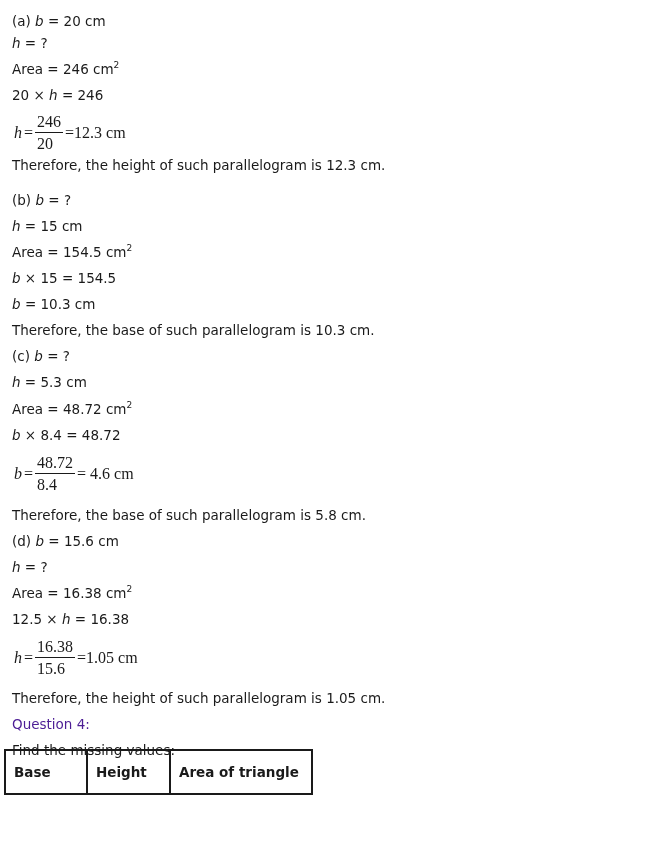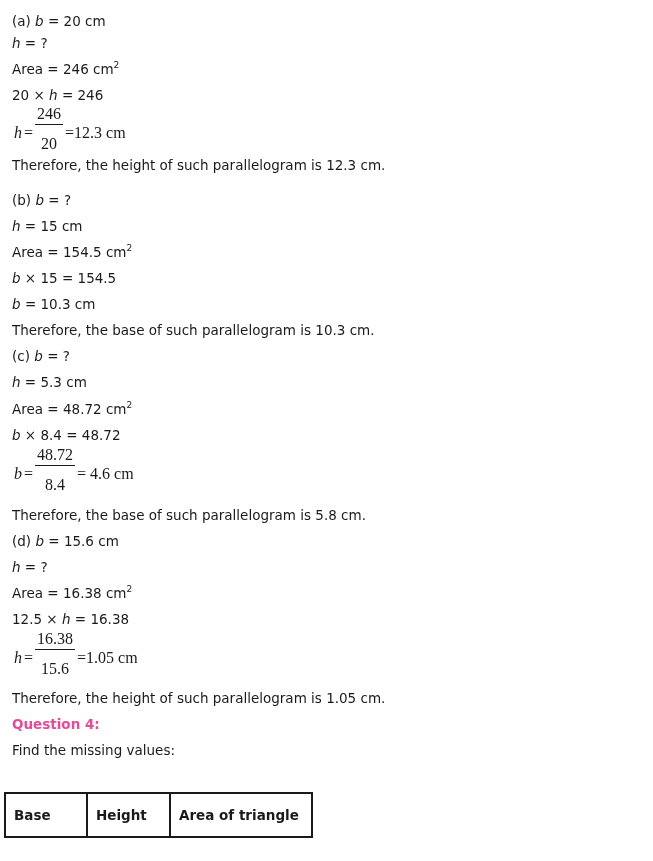--- a/index.html
+++ b/index.html
@@ -11,26 +11,26 @@
     .content { position: absolute; left: 12px; top: 0; width: 630px; }
     .line { position: absolute; left: 0; white-space: nowrap; line-height: 18px; }
     .line i { font-style: italic; }
     sup { font-size: 9px; vertical-align: 6px; line-height: 0; }
     .frac-line {
       position: absolute; left: 0; white-space: nowrap;
       font-family: "Liberation Serif", "DejaVu Serif", serif; font-size: 16px;
       display: flex; align-items: center; height: 46px;
     }
     .frac-line .var { font-style: italic; margin-right: 2px; }
-    .frac { display: inline-flex; flex-direction: column; align-items: center; margin: 0 2px; }
+    .frac { display: inline-flex; flex-direction: column; align-items: flex-start; margin: 0 2px; }
     .frac .num { padding: 0 2px; line-height: 20px; border-bottom: 1px solid #1a1a1a; }
-    .frac .den { padding: 8px 2px; line-height: 22px; }
-    .q-heading { font-weight: bold; color: #ec4899; }
+    .frac .den { padding: 0 2px; line-height: 22px; }
+    .q-heading { font-weight: normal; color: #4c1d95; }
     table.qtable {
-      position: absolute; left: 4px; top: 792px; border-collapse: collapse;
+      position: absolute; left: 4px; top: 749px; border-collapse: collapse;
       font-size: 13.5px;
     }
     table.qtable td, table.qtable th {
       border: 2px solid #1a1a1a; text-align: left; vertical-align: middle;
       padding: 0 8px; height: 42px;
     }
     table.qtable th { font-weight: bold; }
   </style>
 </head>
 <body>

